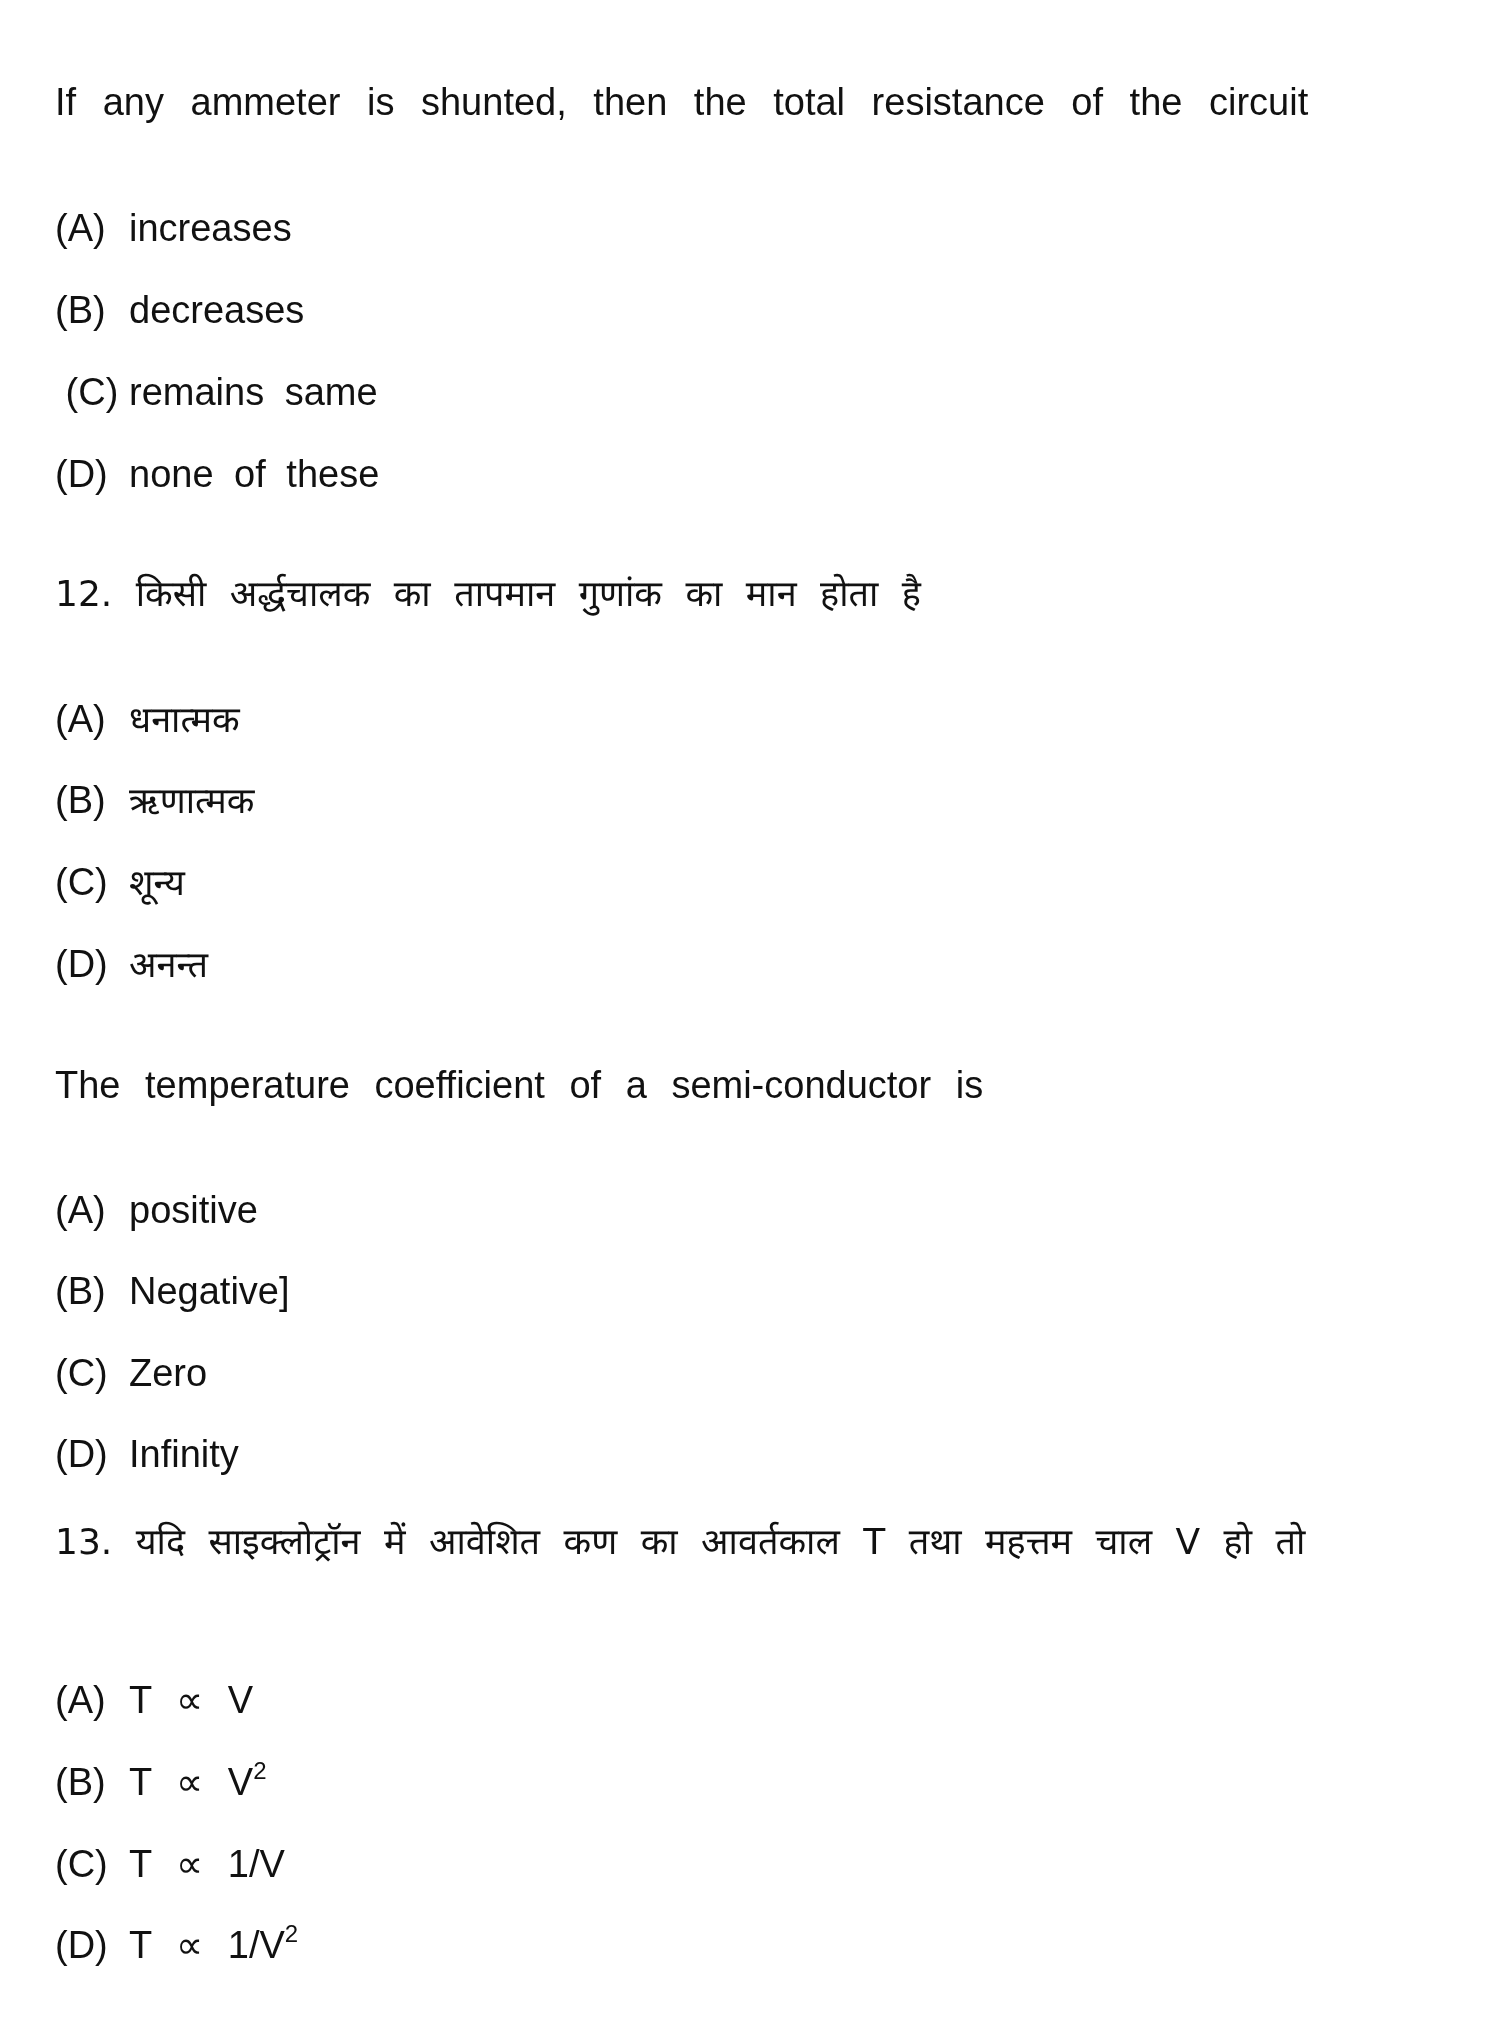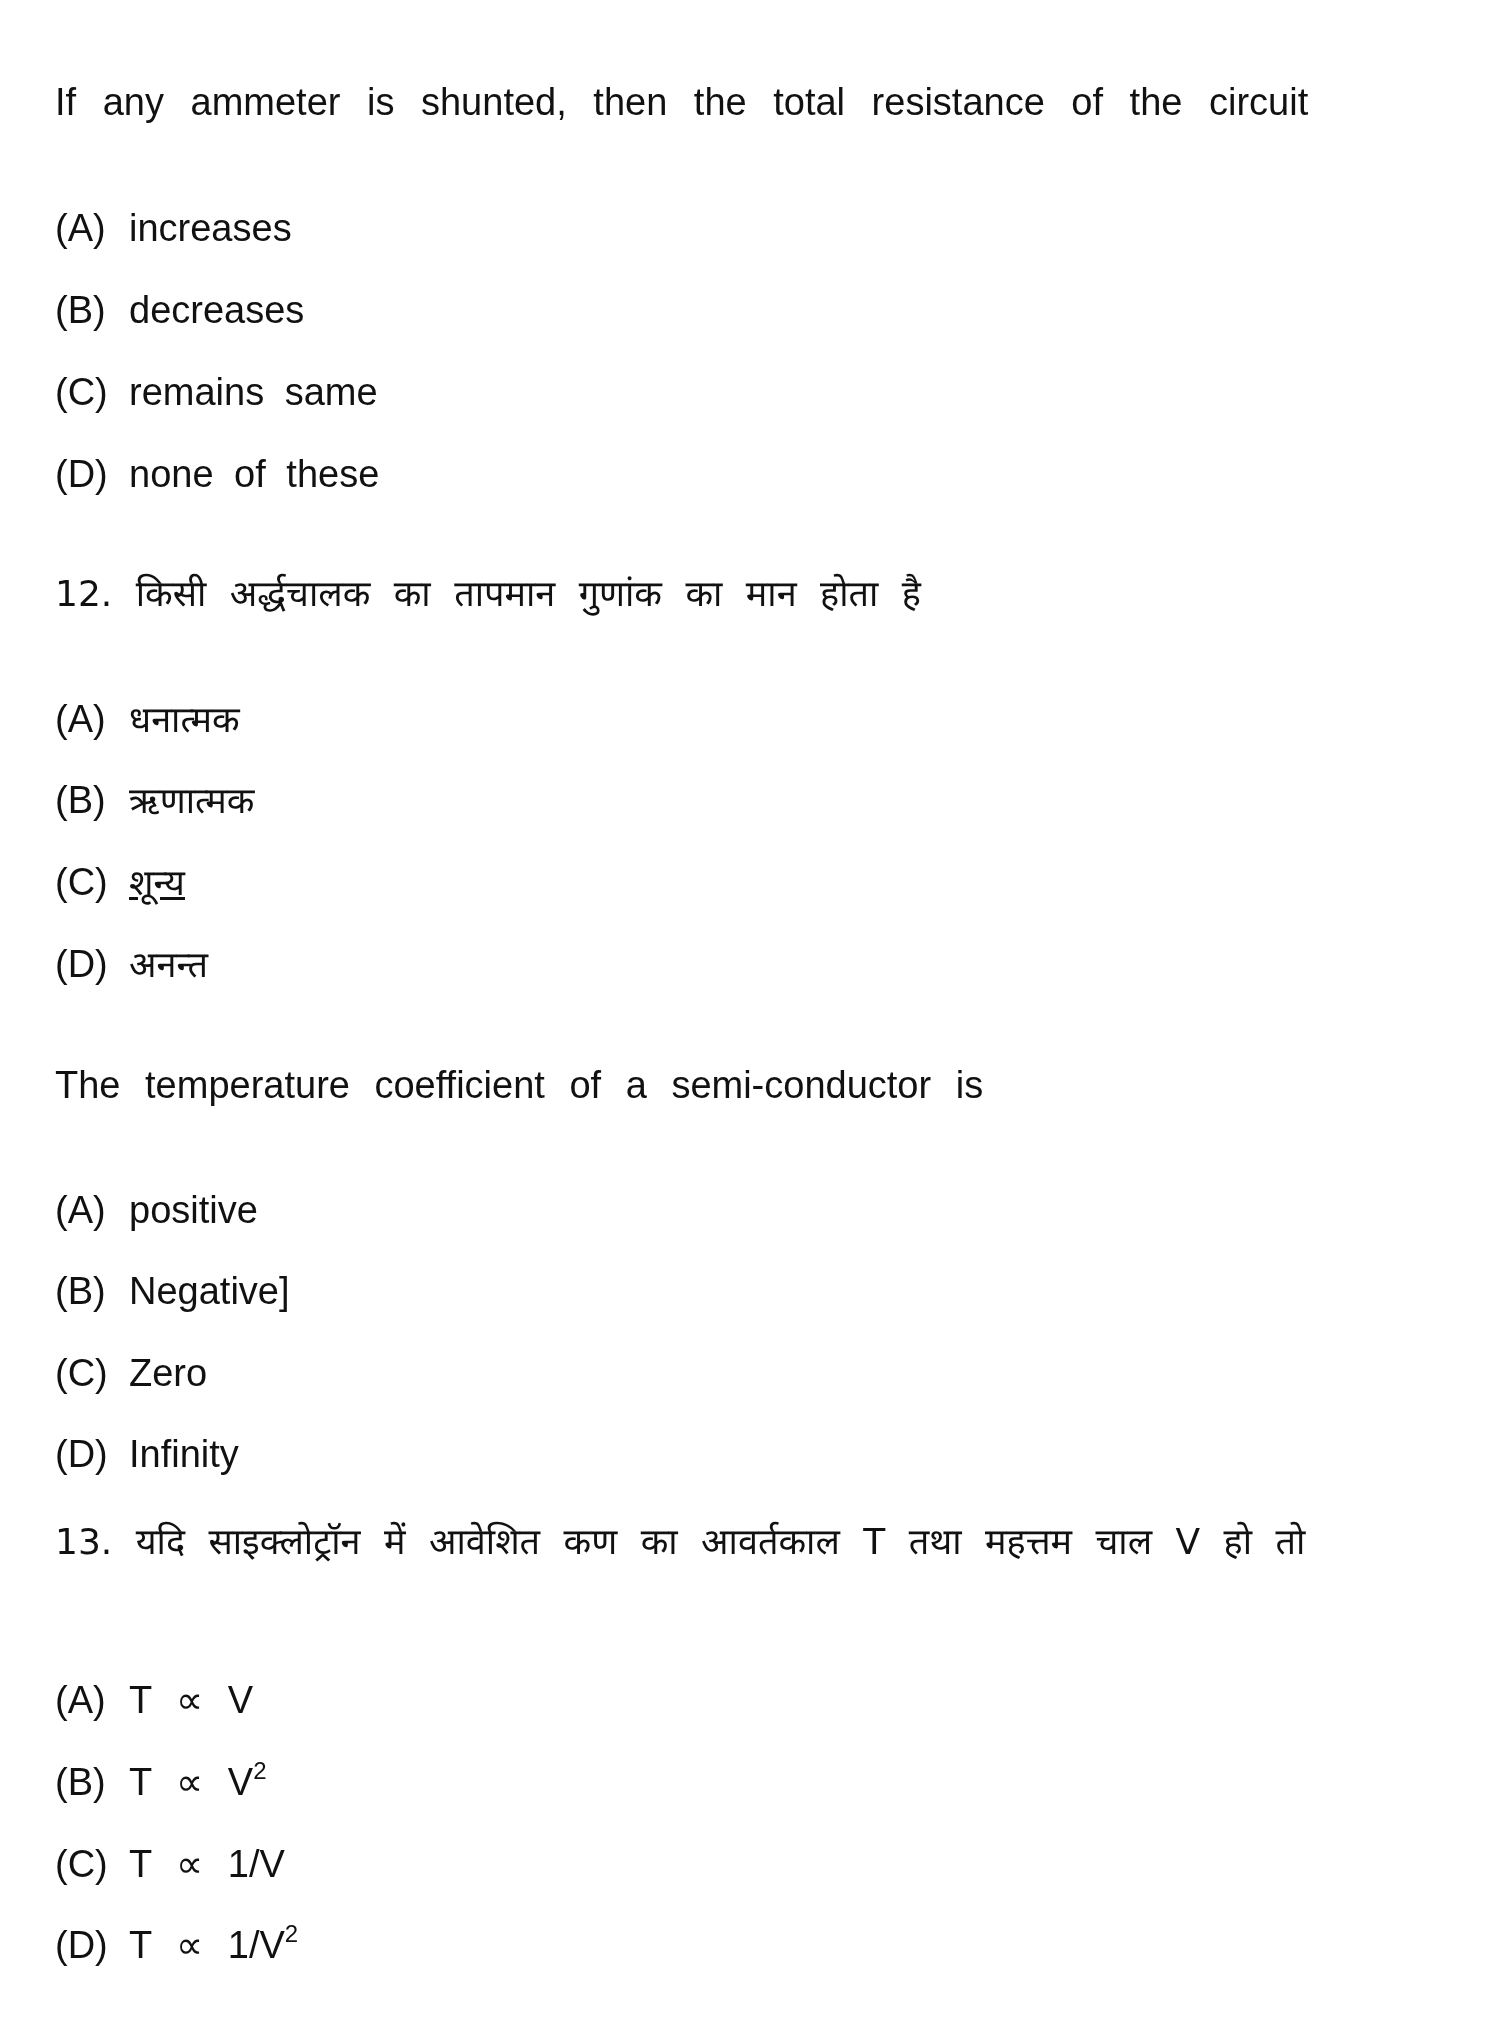--- a/index.html
+++ b/index.html
@@ -50,27 +50,27 @@
       font-size: 36px;
     }
     sup {
       font-size: 24px;
       line-height: 0;
       vertical-align: 16px;
     }
     .q11-title { top: 80px; word-spacing: 16px; }
     .q11-a { top: 163px; }
     .q11-b { top: 245px; }
-    .q11-c { top: 327px; }
+    .q11-c { top: 327px; text-align: center; }
     .q11-d { top: 409px; }
 
     .q12-title { top: 572px; word-spacing: 12px; }
     .q12-a { top: 654px; }
     .q12-b { top: 735px; }
-    .q12-c { top: 817px; text-decoration: underline; }
+    .q12-c { top: 817px; }
     .q12-d { top: 899px; }
 
     .q12e-title { top: 1063px; word-spacing: 14px; }
     .q12e-a { top: 1145px; }
     .q12e-b { top: 1226px; }
     .q12e-c { top: 1308px; }
     .q12e-d { top: 1389px; }
 
     .q13-title { top: 1520px; word-spacing: 12px; }
     .q13-a { top: 1635px; }

